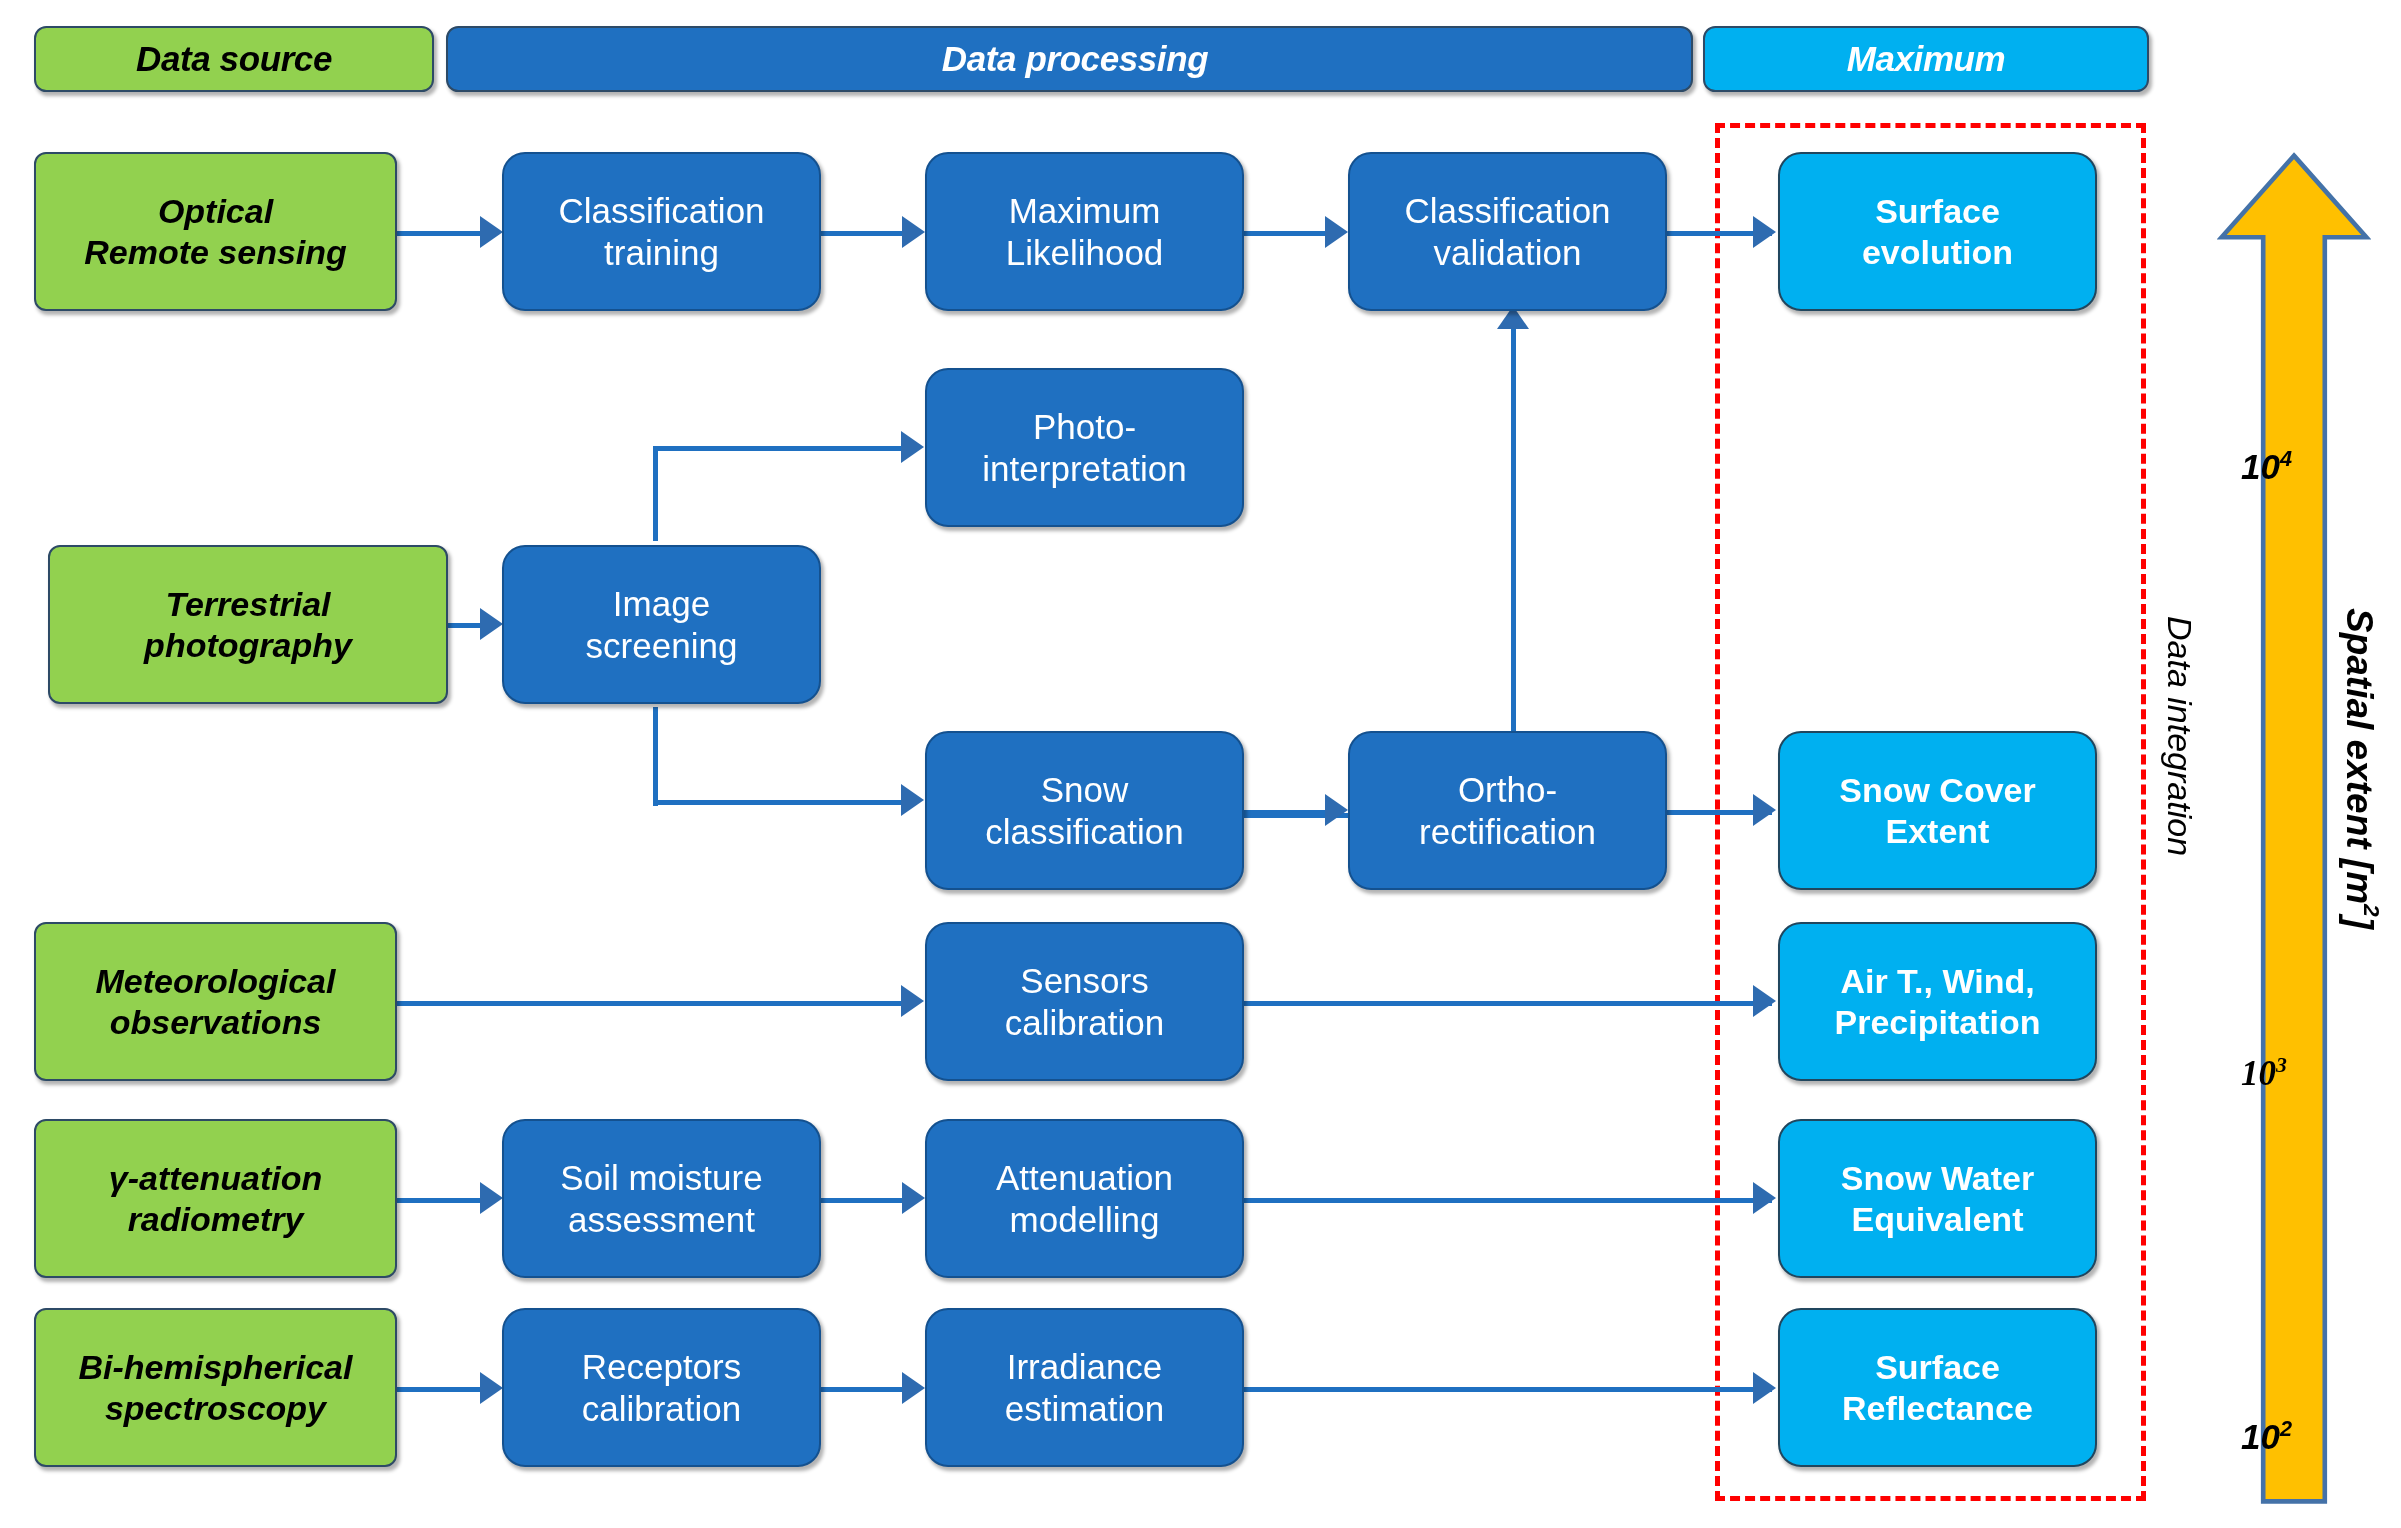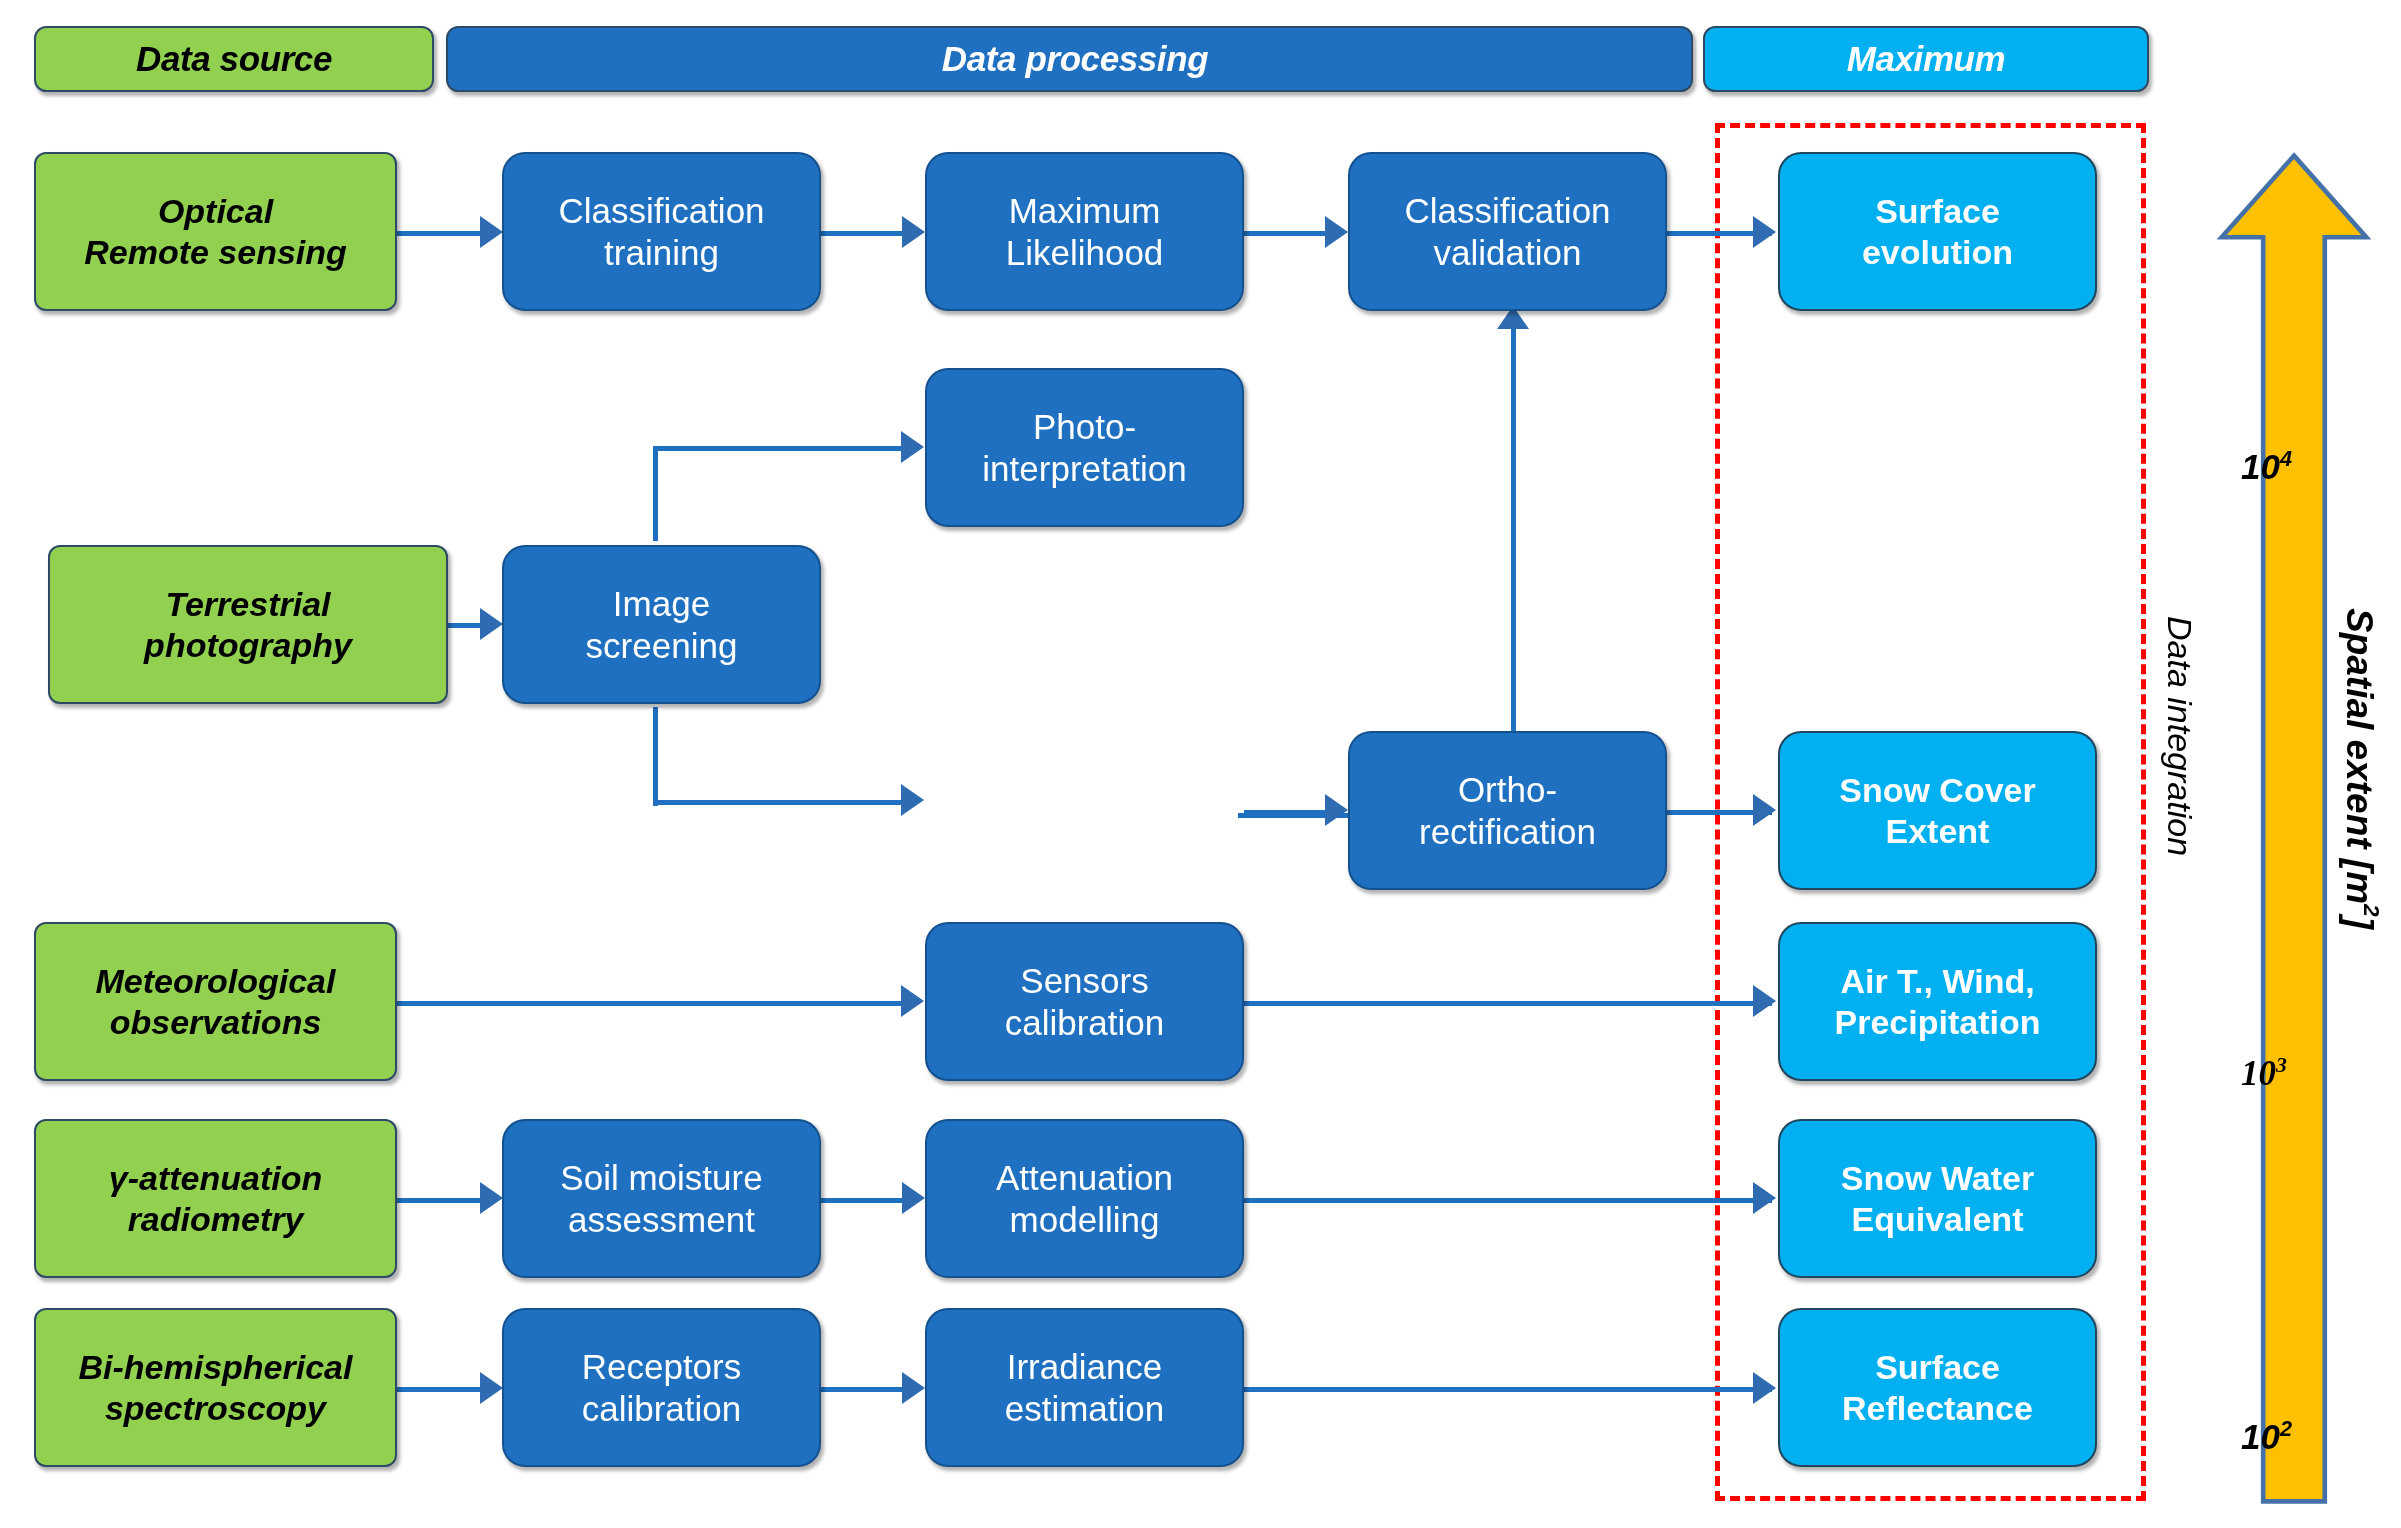--- a/index.html
+++ b/index.html
@@ -255,20 +255,24 @@
   <div class="node proc" style="left:925px; top:368px; width:319px; height:159px;">
     <span>Photo-
 interpretation</span>
   </div>
 
   <div class="node proc" style="left:502px; top:545px; width:319px; height:159px;">
     <span>Image
 screening</span>
   </div>
 
+  <div class="node proc" style="left:925px; top:731px; width:319px; height:159px;">
+    <span>Snow
+classification</span>
+  </div>
 
   <div class="node proc" style="left:1348px; top:731px; width:319px; height:159px;">
     <span>Ortho-
 rectification</span>
   </div>
 
   <div class="node proc" style="left:925px; top:922px; width:319px; height:159px;">
     <span>Sensors
 calibration</span>
   </div>

